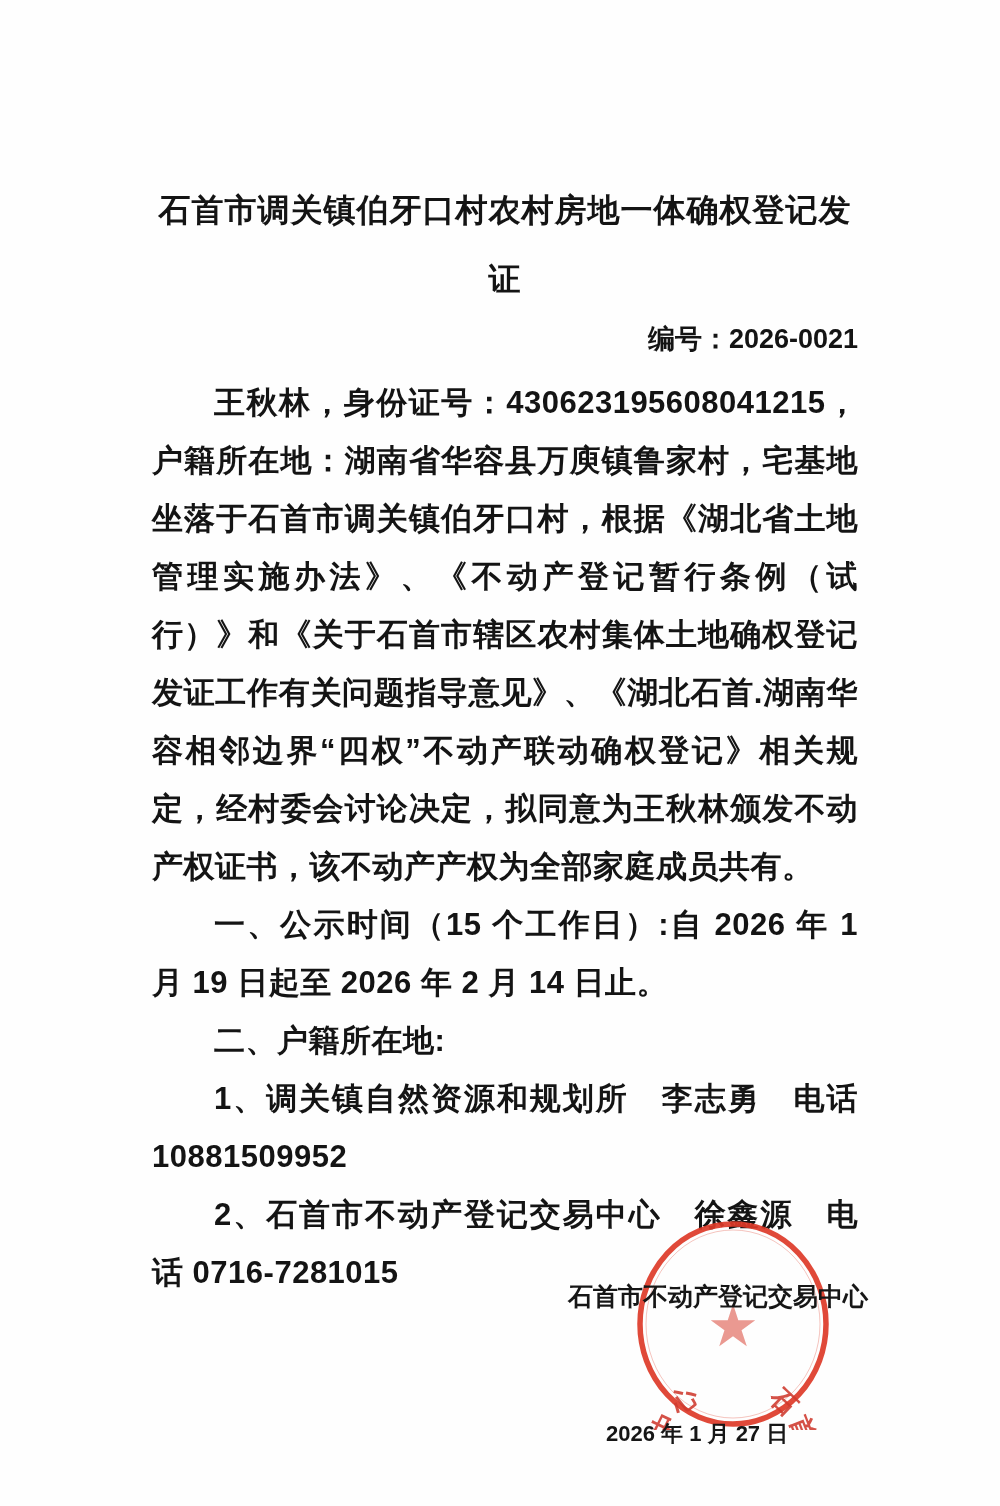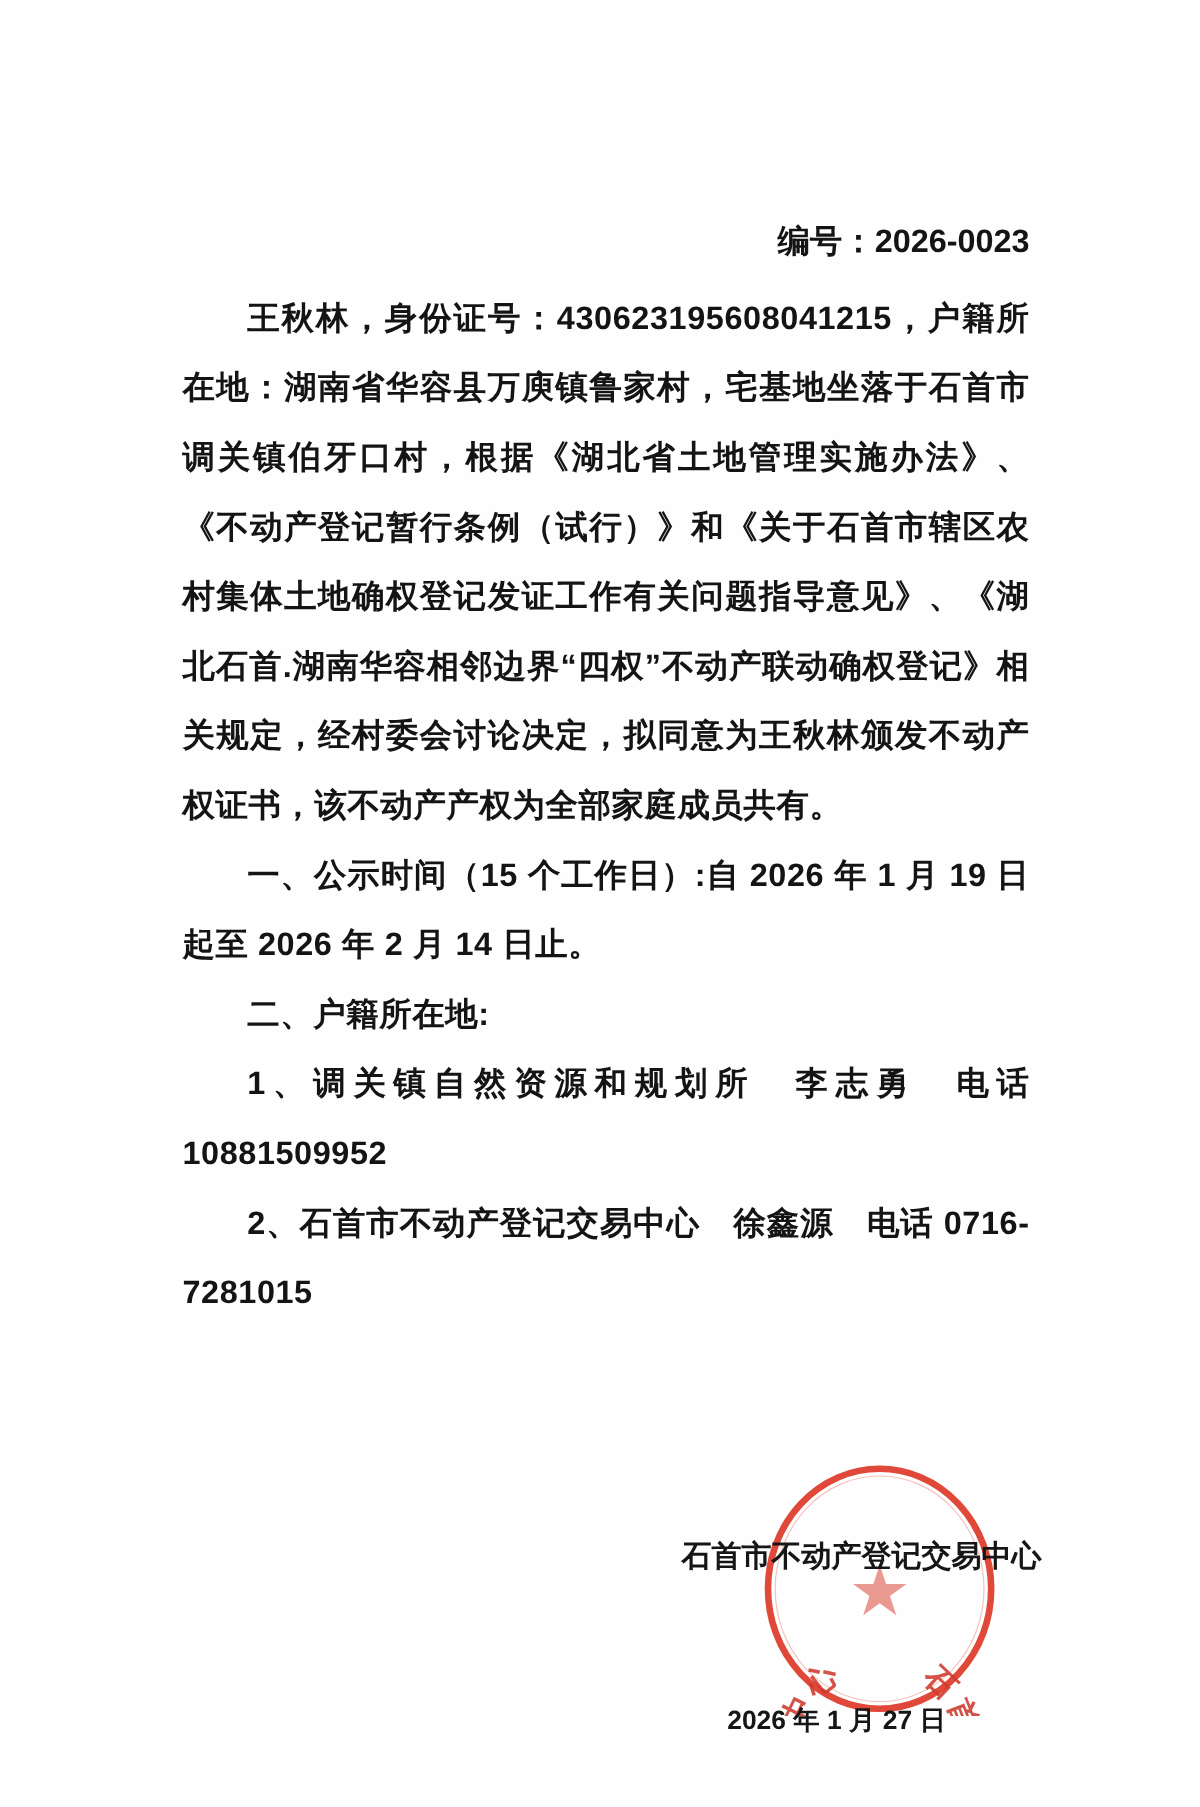--- a/index.html
+++ b/index.html
@@ -34,21 +34,21 @@
     font-size: 27px;
     font-weight: 700;
     line-height: 42px;
     text-align: right;
   }
   .body-text {
     margin-top: 14px;
   }
   .body-text p {
     margin: 0;
-    font-size: 27px;
+    font-size: 31px;
     font-weight: 600;
     line-height: 58px;
     text-align: justify;
     text-indent: 2em;
     letter-spacing: 0.5px;
   }
   .stamp {
     position: absolute;
     left: 633px;
     top: 1218px;
@@ -80,22 +80,23 @@
     font-family: "Liberation Sans", "DejaVu Sans", sans-serif;
     font-weight: 600;
   }
 </style>
 </head>
 <body>
 
 <div class="page">
   <div class="content">
     <h1 class="title">
+      <span class="tl">石首市调关镇伯牙口村农村房地一体确权登记发证</span>
     </h1>
-    <div class="doc-number">编号：2026-0023</div>
+    <div class="doc-number">编号：2026-0021</div>
     <div class="body-text">
       <p>王秋林，身份证号：430623195608041215，户籍所在地：湖南省华容县万庾镇鲁家村，宅基地坐落于石首市调关镇伯牙口村，根据《湖北省土地管理实施办法》、《不动产登记暂行条例（试行）》和《关于石首市辖区农村集体土地确权登记发证工作有关问题指导意见》、《湖北石首.湖南华容相邻边界“四权”不动产联动确权登记》相关规定，经村委会讨论决定，拟同意为王秋林颁发不动产权证书，该不动产产权为全部家庭成员共有。</p>
       <p>一、公示时间（15 个工作日）:自 2026 年 1 月 19 日起至 2026 年 2 月 14 日止。</p>
       <p>二、户籍所在地:</p>
       <p>1、调关镇自然资源和规划所　李志勇　电话 10881509952</p>
       <p>2、石首市不动产登记交易中心　徐鑫源　电话 0716-7281015</p>
     </div>
   </div>
 
   <svg class="stamp" viewBox="0 0 200 212" xmlns="http://www.w3.org/2000/svg">

